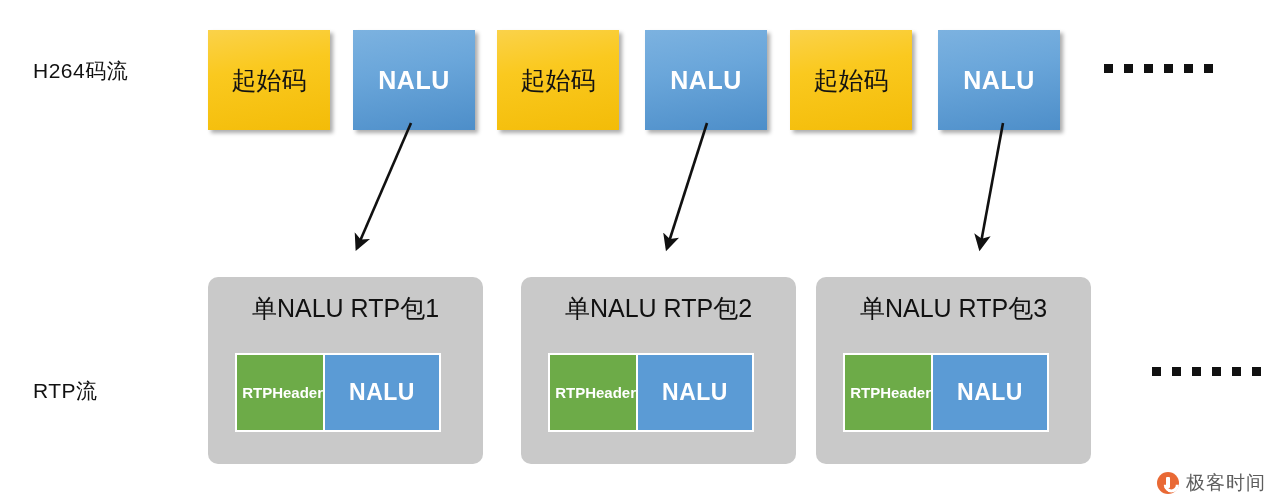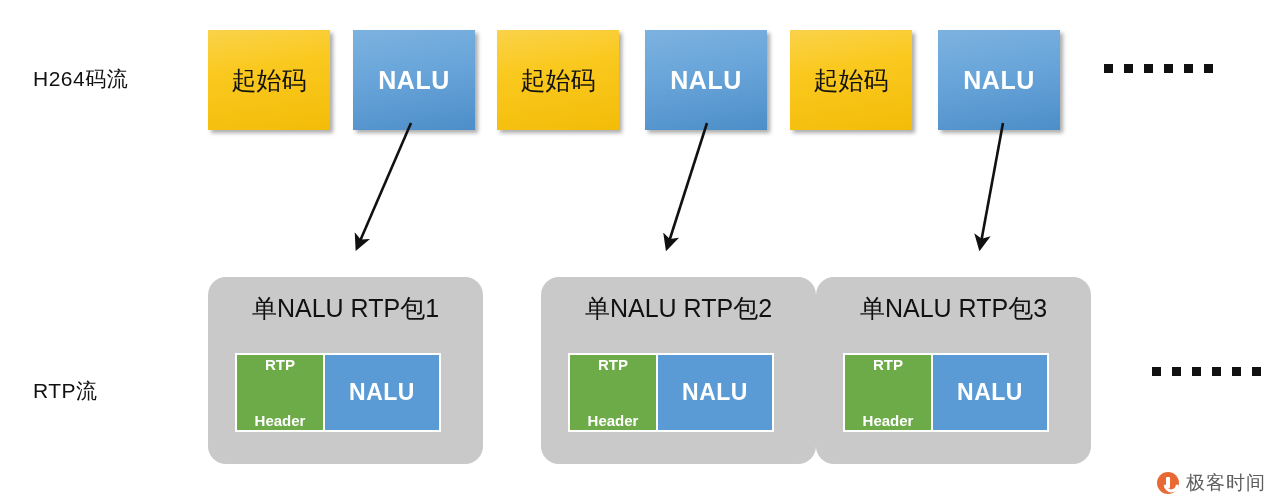--- a/index.html
+++ b/index.html
@@ -19,21 +19,21 @@
   }
 
   
   .row-label {
     position: absolute;
     font-size: 21px;
     color: #111111;
     letter-spacing: 0.5px;
     white-space: nowrap;
   }
-  #label-h264 { left: 33px; top: 57px; margin-top: 8px; }
+  #label-h264 { left: 33px; top: 57px; }
   #label-rtp  { left: 33px; top: 377px; }
 
   
   .stream-box {
     position: absolute;
     top: 30px;
     width: 122px;
     height: 100px;
     display: flex;
     align-items: center;
@@ -65,21 +65,21 @@
     pointer-events: none;
   }
 
   
   .rtp-packet {
     position: absolute;
     top: 277px;
     width: 275px;
     height: 187px;
     background: #c9c9c9;
-    border-radius: 18px;
+    border-radius: 10px;
     box-sizing: border-box;
   }
   .rtp-title {
     position: absolute;
     top: 15px;
     left: 0;
     width: 100%;
     text-align: center;
     font-size: 25px;
     color: #111111;
@@ -95,23 +95,23 @@
     border: 2px solid #ffffff;
     box-sizing: border-box;
   }
   .rtp-header-cell {
     width: 88px;
     background: #6dab48;
     color: #ffffff;
     font-size: 15px;
     font-weight: bold;
     display: flex;
-    flex-direction: column;
-    align-items: center;
-    justify-content: space-between;
+    flex-direction: row;
+    align-items: center;
+    justify-content: flex-end;
     line-height: 1.3;
     border-right: 2px solid #ffffff;
     box-sizing: border-box;
   }
   .rtp-nalu-cell {
     flex: 1;
     background: #5b9bd5;
     color: #ffffff;
     font-size: 23px;
     font-weight: bold;
@@ -228,21 +228,21 @@
     <div class="rtp-title">单NALU RTP包1</div>
     <div class="rtp-inner">
       <div class="rtp-header-cell">
         <span>RTP</span>
         <span>Header</span>
       </div>
       <div class="rtp-nalu-cell">NALU</div>
     </div>
   </div>
 
-  <div class="rtp-packet" style="left:541px;">
+  <div class="rtp-packet" style="left:521px;">
     <div class="rtp-title">单NALU RTP包2</div>
     <div class="rtp-inner">
       <div class="rtp-header-cell">
         <span>RTP</span>
         <span>Header</span>
       </div>
       <div class="rtp-nalu-cell">NALU</div>
     </div>
   </div>
 

